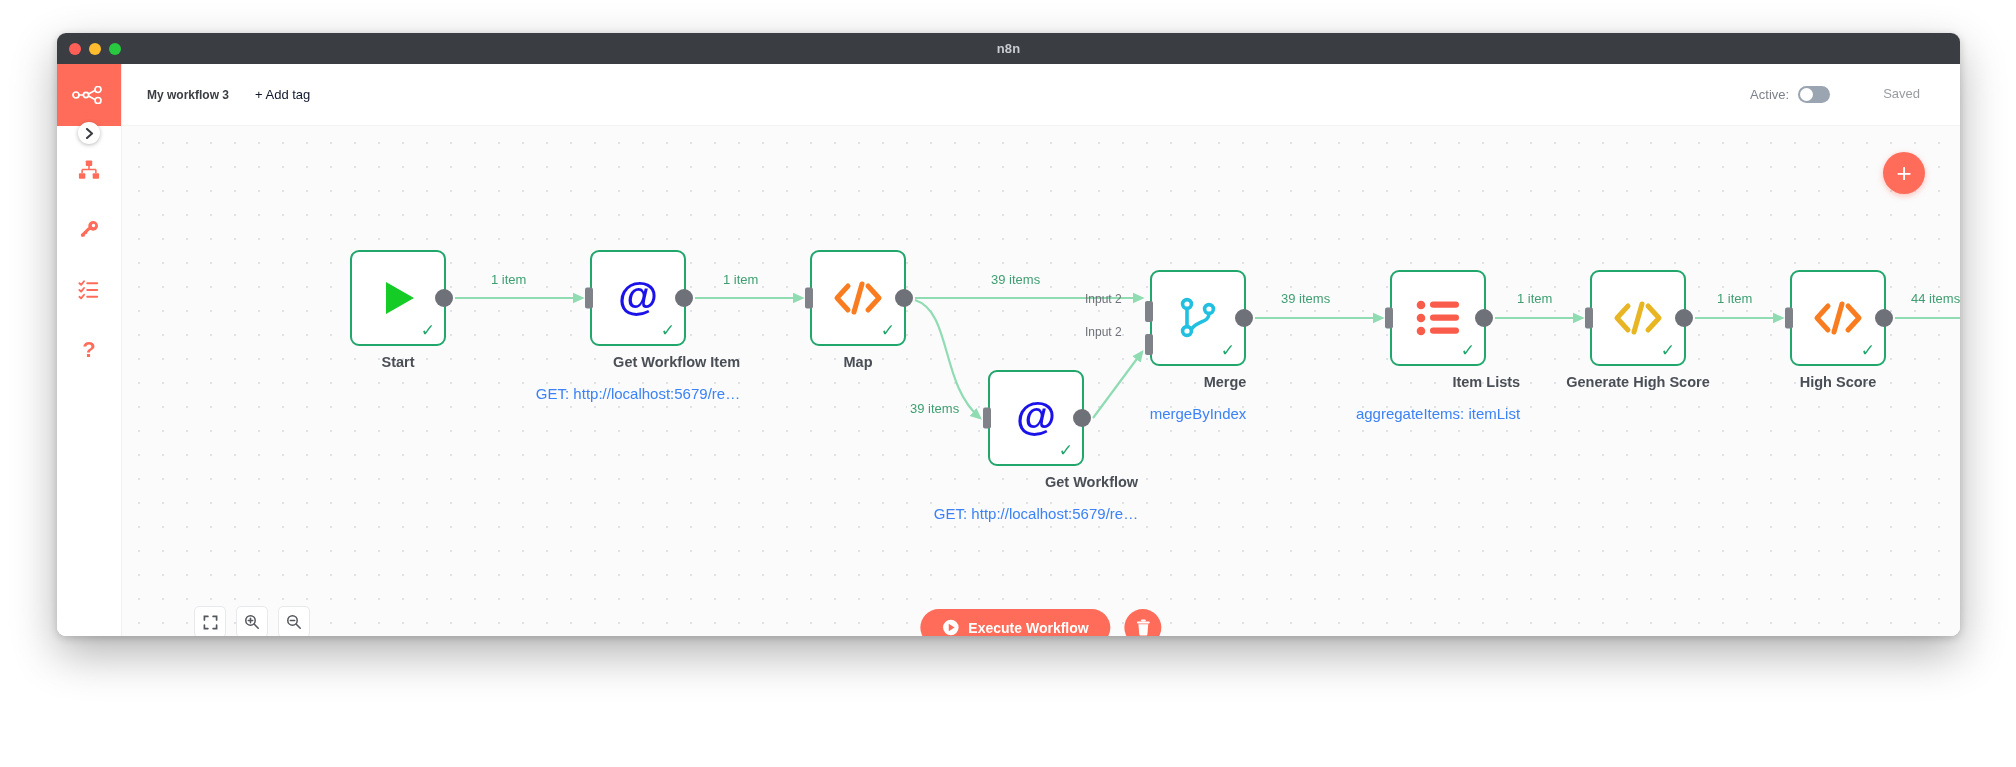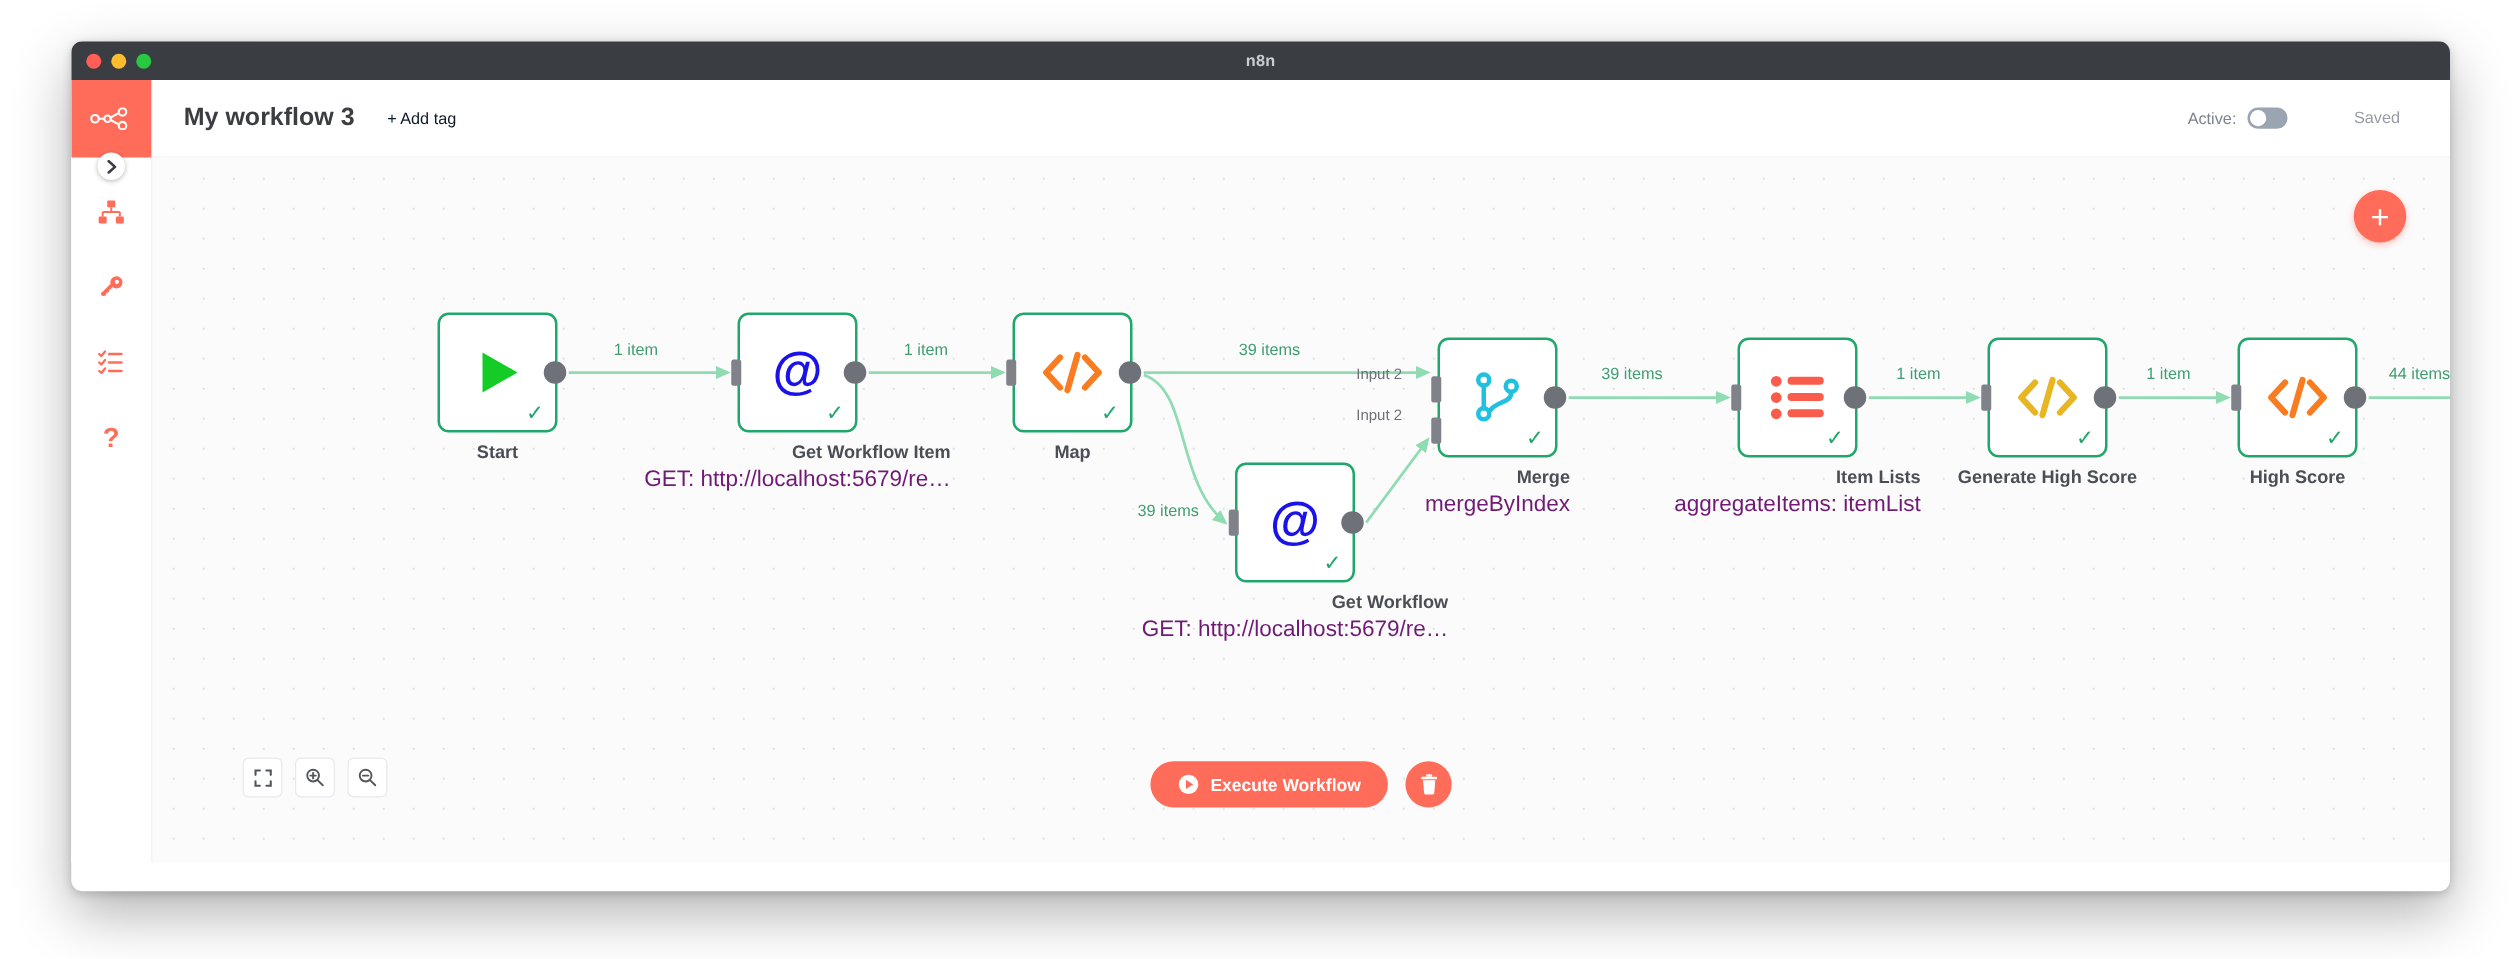--- a/index.html
+++ b/index.html
@@ -8,21 +8,21 @@
     width: 2016px; height: 767px;
     background: #ffffff;
     font-family: "Liberation Sans", "DejaVu Sans", sans-serif;
     overflow: hidden;
   }
 
   
   #app-window {
     position: absolute;
     left: 57px; top: 33px;
-    width: 1903px; height: 680px;
+    width: 1903px; height: 603px;
     border-radius: 9px;
     background: #ffffff;
     box-shadow: 0 18px 46px rgba(0,0,0,0.30), 0 2px 8px rgba(0,0,0,0.18);
     overflow: hidden;
   }
   #titlebar {
     position: relative;
     height: 31px;
     background: #3a3d42;
     display: flex; align-items: center; justify-content: center;
@@ -65,21 +65,21 @@
   }
 
   
   #content { flex: 1; position: relative; }
   #header {
     position: absolute; left: 0; top: 0; right: 0; height: 62px;
     background: #ffffff; z-index: 20;
     display: flex; align-items: center; padding: 0 40px 0 25px;
     border-bottom: 1px solid #f3f3f3;
   }
-  #wf-title { font-size: 20px; font-weight: bold; color: #3a3d42; }
+  #wf-title { font-size: 12px; font-weight: bold; color: #3a3d42; }
   #add-tag { margin-left: 26px; font-size: 13px; color: #0f172a; cursor: pointer; }
   #header-right { margin-left: auto; display: flex; gap: 53px; }
   #active-group { display: flex; align-items: center; gap: 9px; }
   #active-label { font-size: 13px; color: #7d828a; }
   #active-toggle {
     width: 32px; height: 17px; border-radius: 9px; background: #9aa5b1;
     position: relative; cursor: pointer;
   }
   #active-toggle .knob {
     position: absolute; left: 2px; top: 2px; width: 13px; height: 13px;
@@ -119,21 +119,21 @@
   .port-out {
     position: absolute; right: -9px; top: 50%; transform: translateY(-50%);
     width: 18px; height: 18px; border-radius: 50%; background: #6e7178;
   }
   .node-label {
     position: absolute; left: 50%; transform: translateX(-50%);
     top: 102px; white-space: nowrap; text-align: right;
     font-size: 14.5px; font-weight: bold; color: #4a4e55; line-height: 1.15;
   }
   .node-sub {
-    display: block; font-size: 18px; font-weight: normal; color: #701a75; margin-top: 2px;
+    display: block; font-size: 15px; font-weight: normal; color: #3b82f6; margin-top: 14px;
   }
   .port-tag {
     position: absolute; font-size: 12px; color: #6d7177; white-space: nowrap;
   }
   .edge-label {
     position: absolute; font-size: 13px; color: #3f9e70; white-space: nowrap;
     z-index: 7; background: #fbfbfc; padding: 0 3px;
   }
 
   

